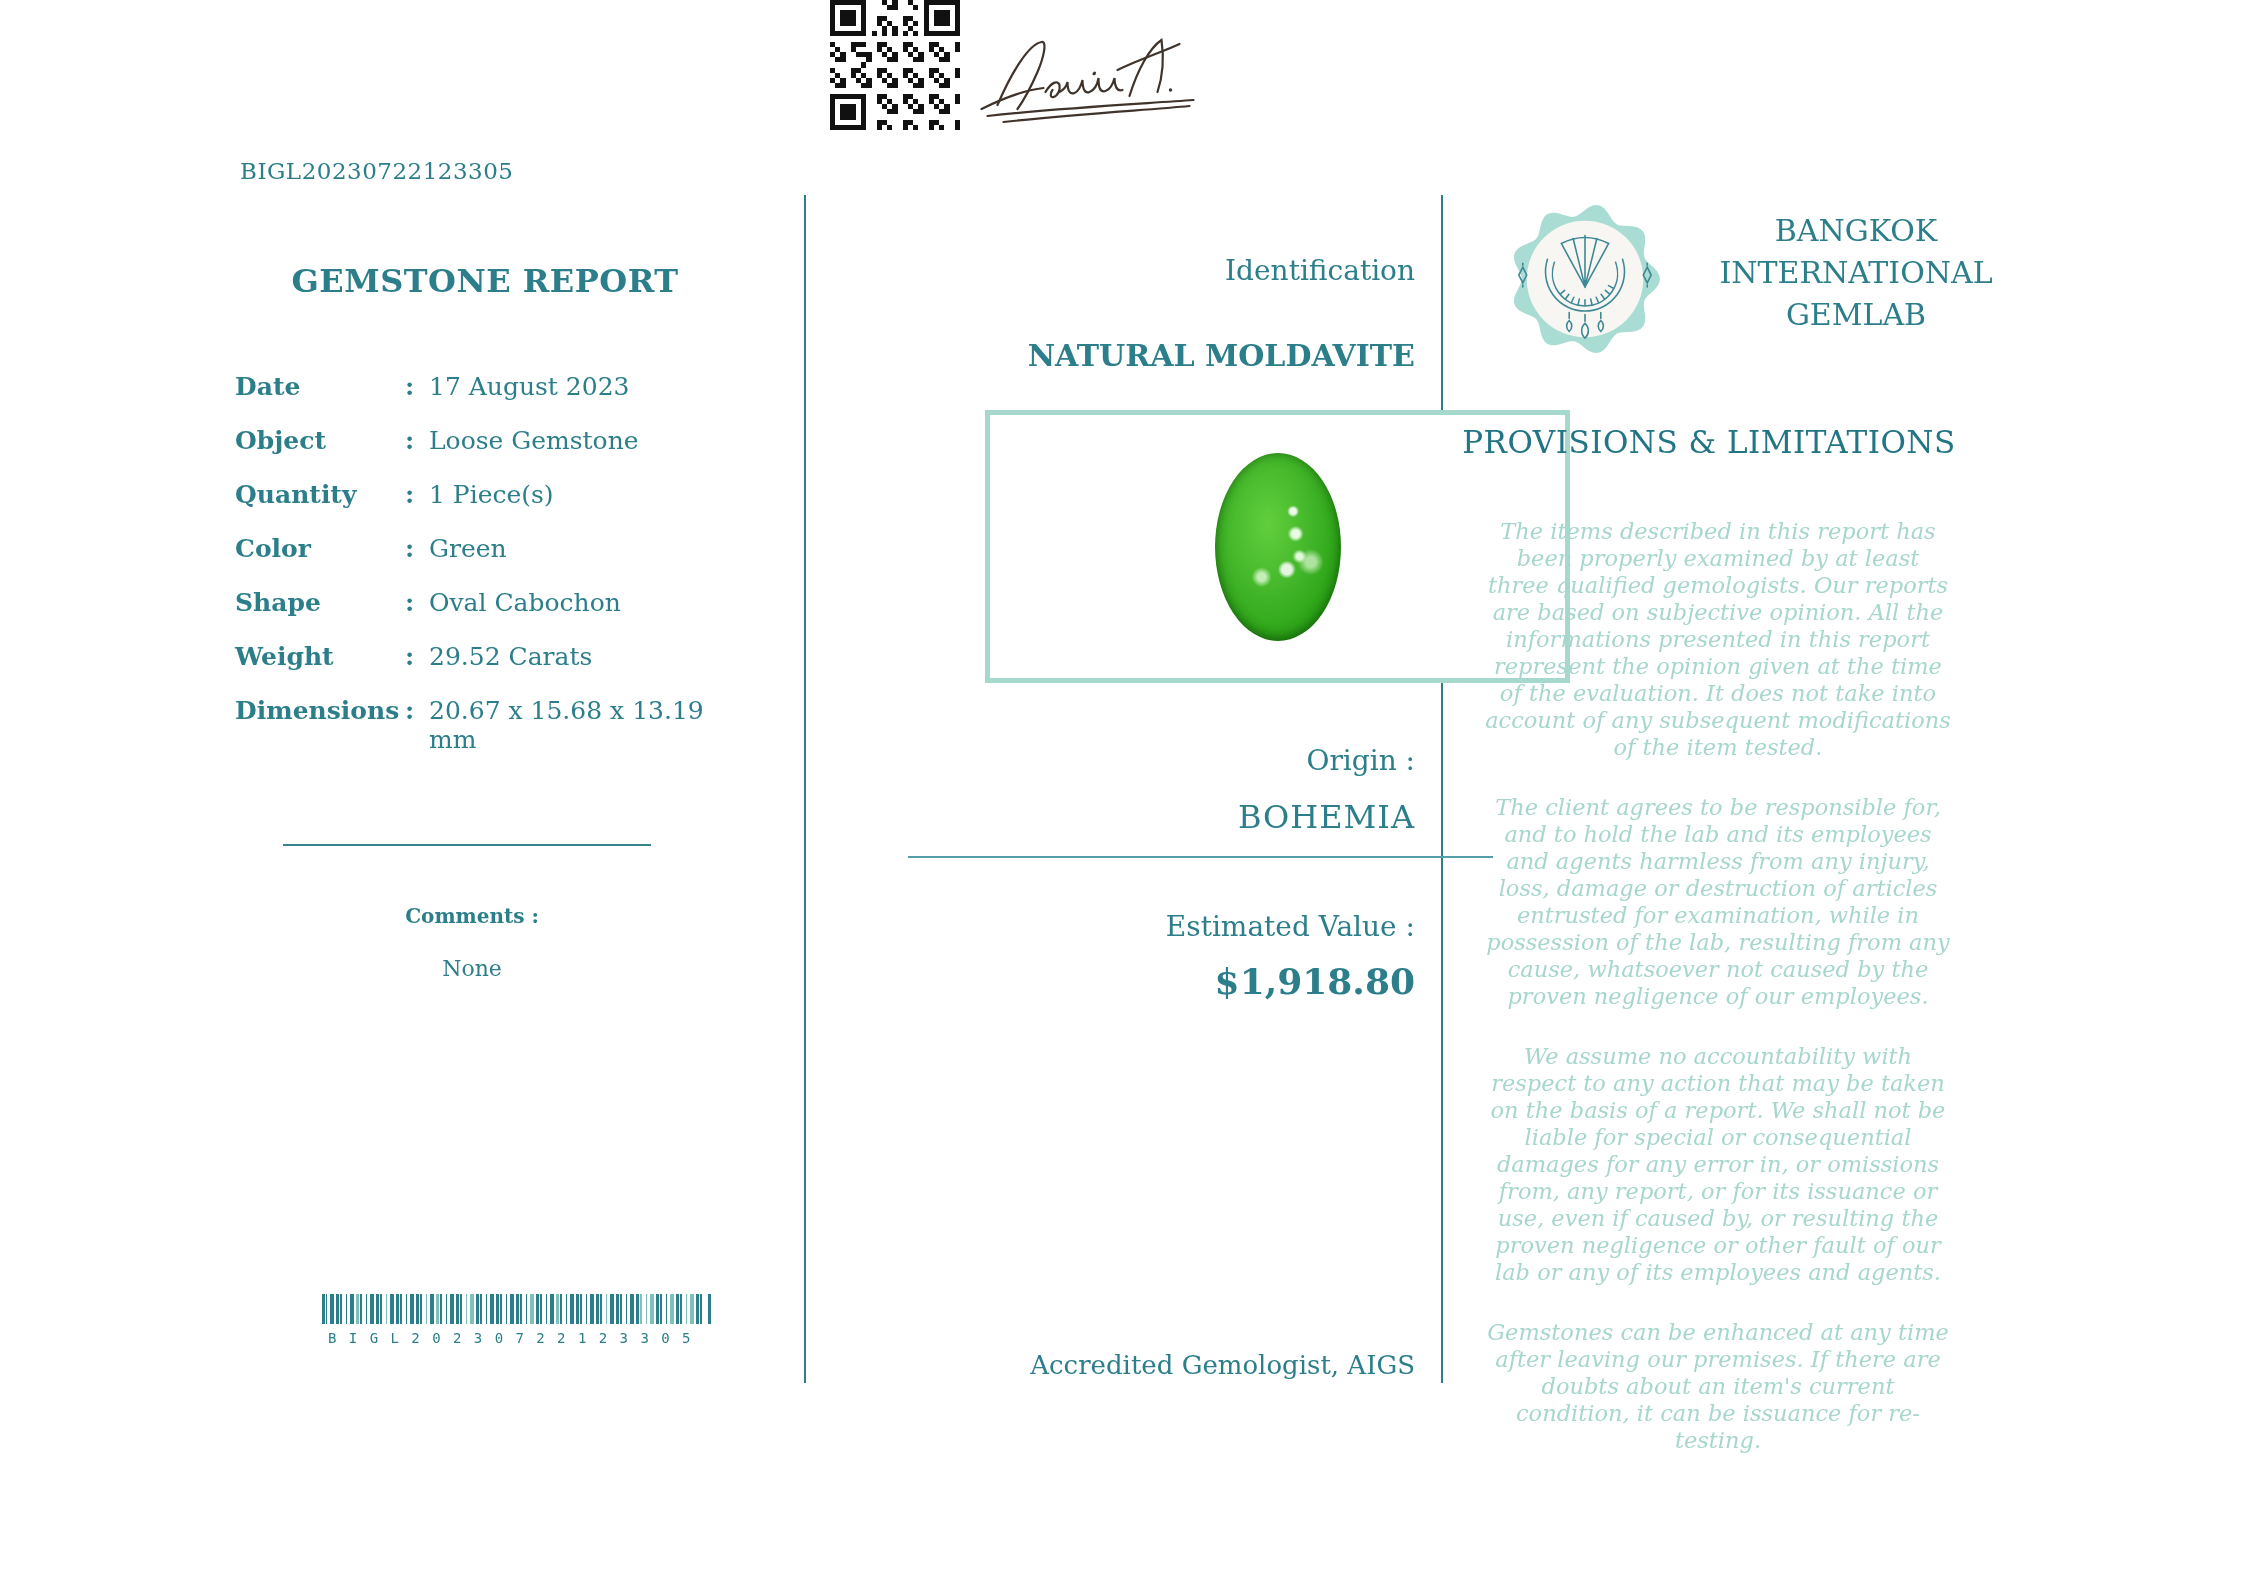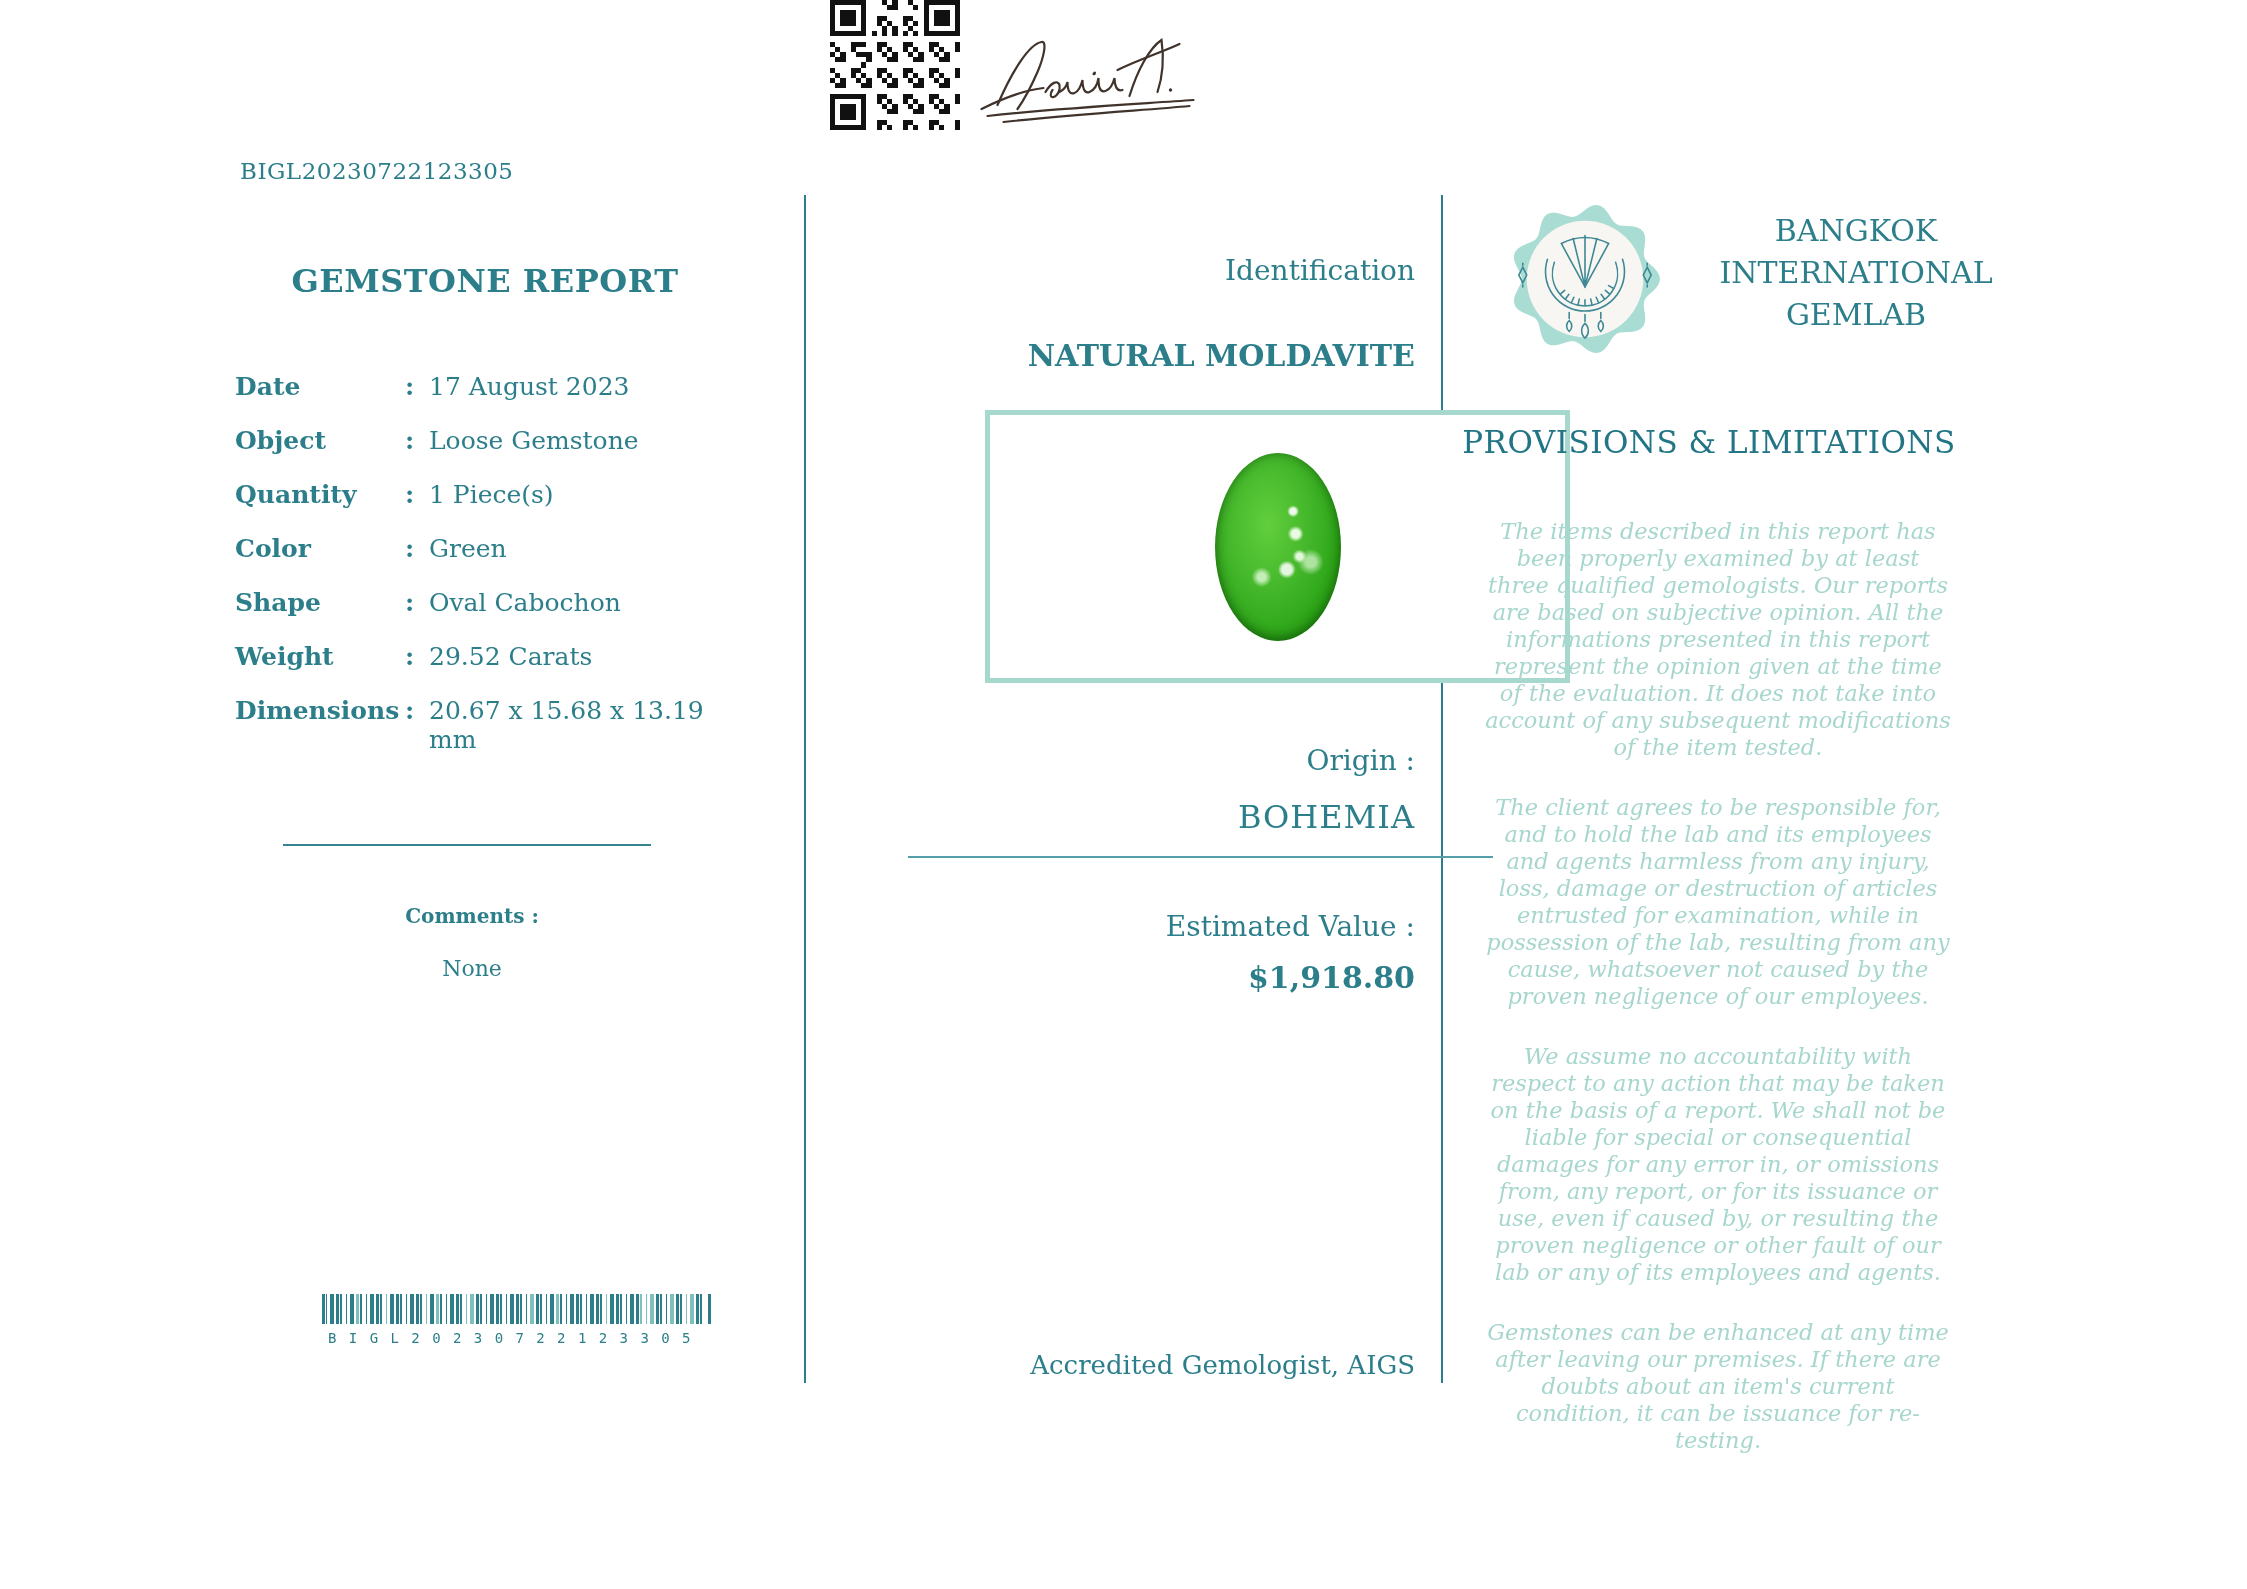--- a/index.html
+++ b/index.html
@@ -40,21 +40,21 @@
      radial-gradient(circle at 67% 55%, rgba(240,255,235,.9) 0 3px, rgba(255,255,255,0) 7px),
      radial-gradient(circle at 57% 62%, rgba(255,255,255,.85) 0 5px, rgba(255,255,255,0) 9px),
      radial-gradient(circle at 37% 66%, rgba(235,255,230,.75) 0 4px, rgba(255,255,255,0) 10px),
      radial-gradient(circle at 76% 58%, rgba(220,248,210,.7) 0 5px, rgba(255,255,255,0) 13px),
      radial-gradient(ellipse at 42% 38%, #62cf3d 0%, #40b428 45%, #2ba316 72%, #1d8d0d 100%);
     box-shadow: inset 0 0 12px rgba(20,70,10,.5), inset 0 -5px 10px rgba(10,70,5,.35);}
   .mid-origin-label{top:744px;font-size:28px;}
   .mid-origin-value{top:798px;font-size:32px;font-weight:normal;letter-spacing:1px;}
   .divider-mid{top:856px;left:78px !important;width:428px;height:2px;background:#549eaa;}
   .mid-estvalue-label{top:910px;font-size:28px;}
-  .mid-estvalue-amount{top:960px;font-size:30px;font-weight:bold;}
+  .mid-estvalue-amount{top:960px;font-size:36px;font-weight:bold;}
   .qr{top:1078px;left:228px !important;width:130px;height:130px;}
   .signature{top:1241px;left:170px !important;width:245px;height:100px;}
   .mid-gemologist{top:1350px;font-size:26px;}
 
   
   .logo{left:1506px;top:200px;width:158px;height:158px;}
   .brand{left:1700px;top:210px;width:312px;text-align:center;font-size:30px;line-height:42px;}
   .prov-title{left:1443px;top:424px;width:532px;text-align:center;font-size:31px;letter-spacing:.5px;color:#217585;}
   .prov-text{left:1483px;top:518px;width:470px;text-align:center;font-style:italic;
              font-size:22.5px;line-height:27px;color:#a6d6cd;}

